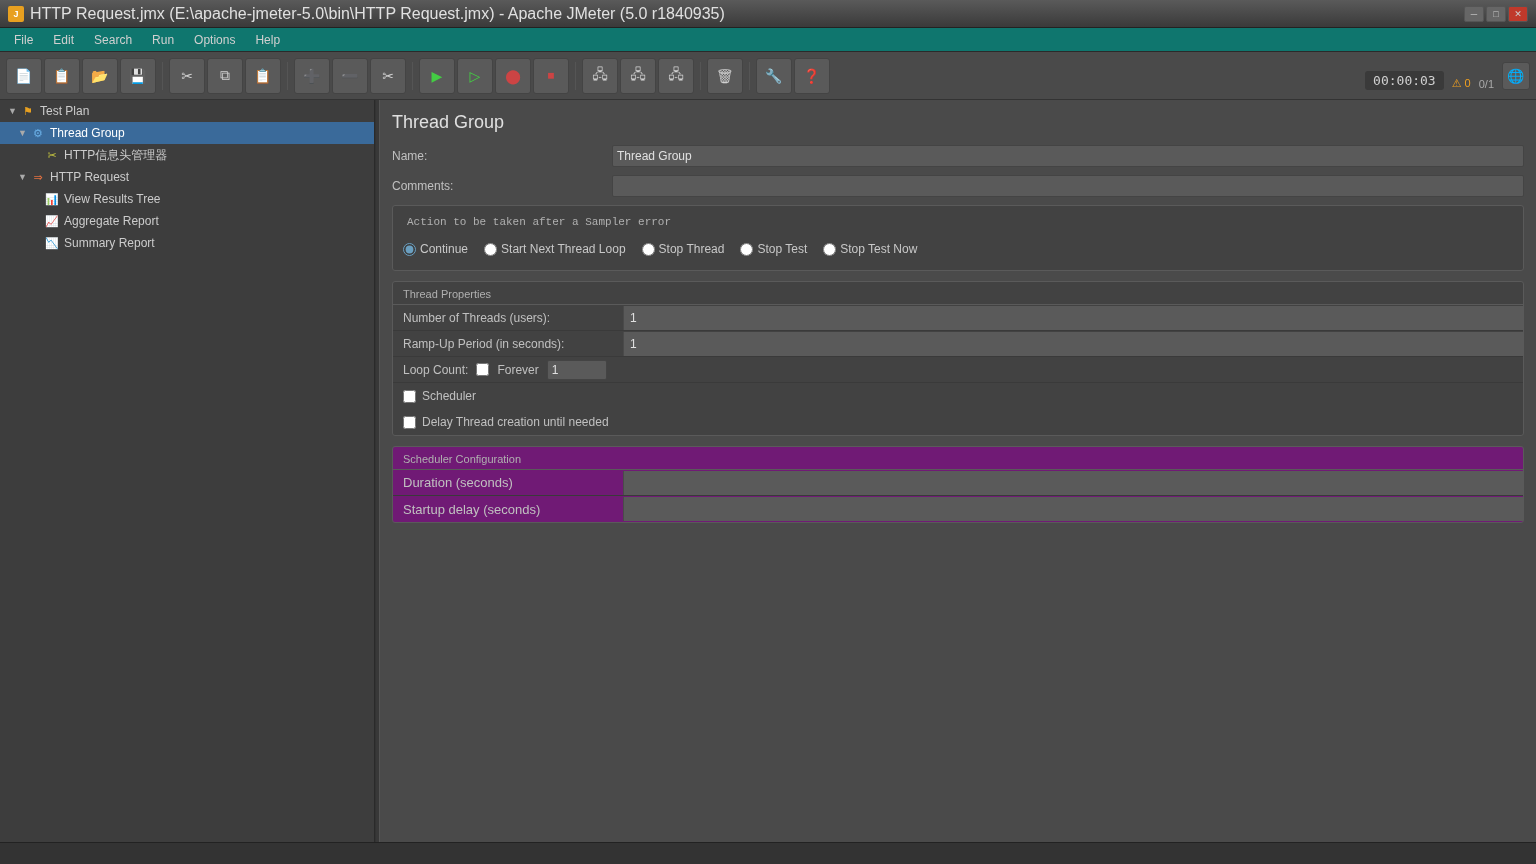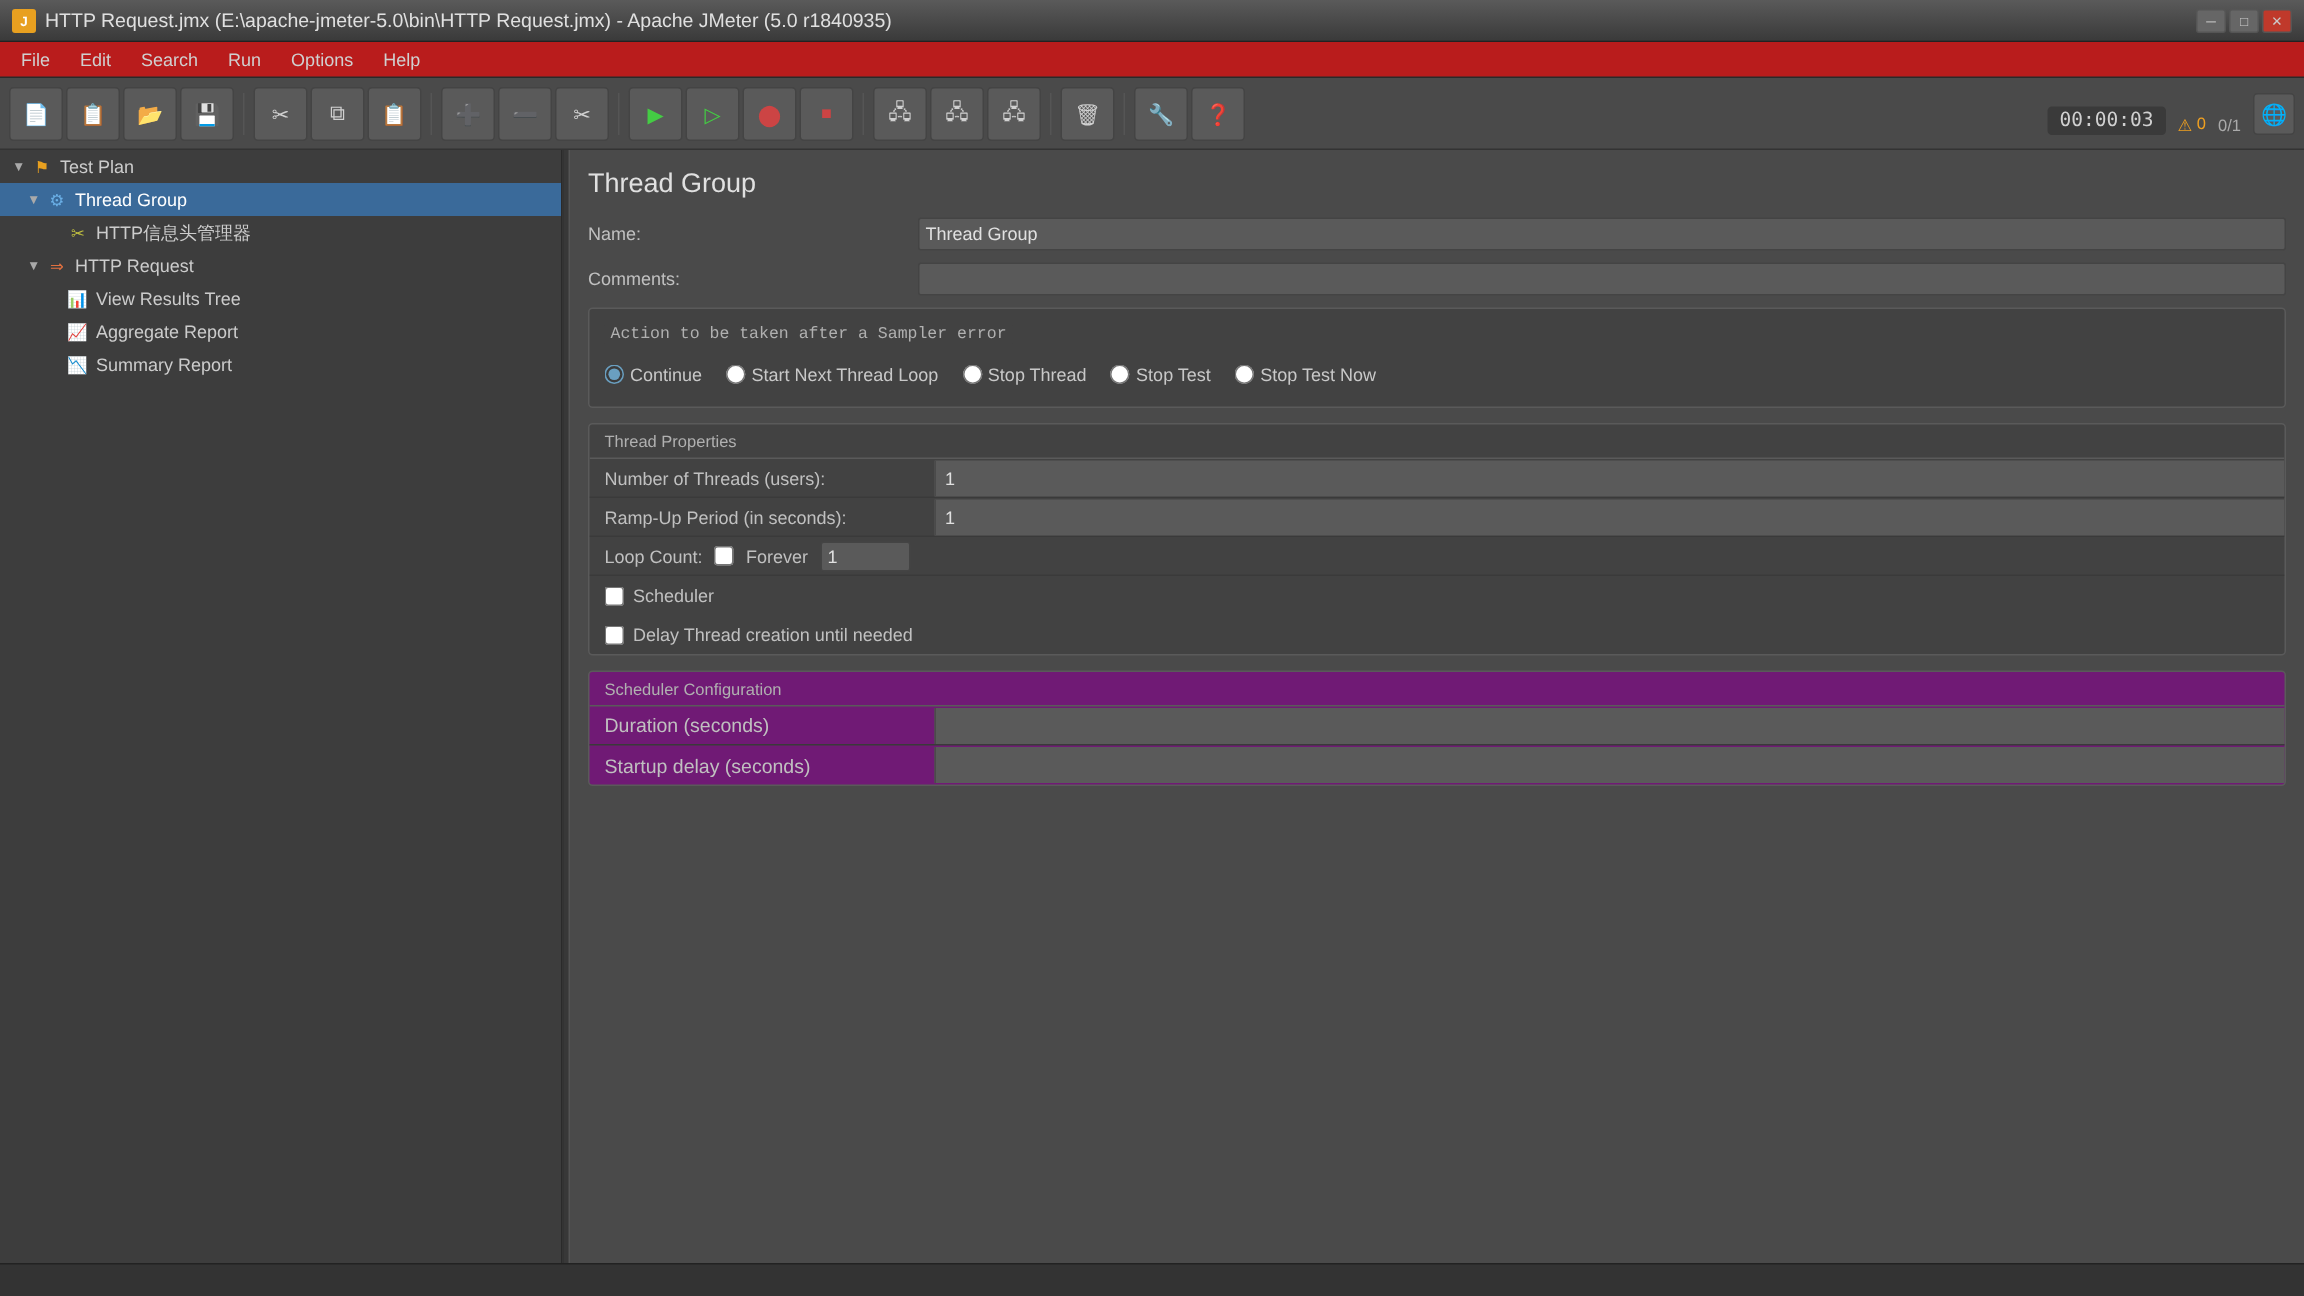--- a/index.html
+++ b/index.html
@@ -31,21 +31,21 @@
       border-radius: 2px;
       display: flex;
       align-items: center;
       justify-content: center;
       font-size: 9px;
       color: #fff;
       font-weight: bold;
     }
     #title-bar .title-text {
       flex: 1;
-      font-size: 13px;
+      font-size: 16px;
       color: #e0e0e0;
     }
     #title-bar .win-controls {
       display: flex;
       gap: 2px;
     }
     #title-bar .win-btn {
       width: 20px;
       height: 16px;
       background: #666;
@@ -55,21 +55,21 @@
       align-items: center;
       justify-content: center;
       font-size: 9px;
       color: #ccc;
       cursor: pointer;
     }
     #title-bar .win-btn.close { background: #c0392b; }
 
     
     #menu-bar {
-      background: #b91c1c;
+      background: #0f766e;
       height: 24px;
       display: flex;
       align-items: center;
       padding: 0 4px;
       border-bottom: 1px solid #2a2a2a;
     }
     .menu-item {
       padding: 2px 10px;
       font-size: 12px;
       color: #d0d0d0;
@@ -241,21 +241,21 @@
     
     .radio-row {
       display: flex;
       align-items: center;
       gap: 16px;
       padding: 6px 0;
       flex-wrap: wrap;
     }
     .radio-item {
       display: flex;
-      align-items: flex-start;
+      align-items: center;
       gap: 4px;
       cursor: pointer;
     }
     .radio-item input[type=radio] {
       accent-color: #6a9fc0;
       cursor: pointer;
     }
     .radio-label {
       font-size: 12px;
       color: #c8c8c8;

